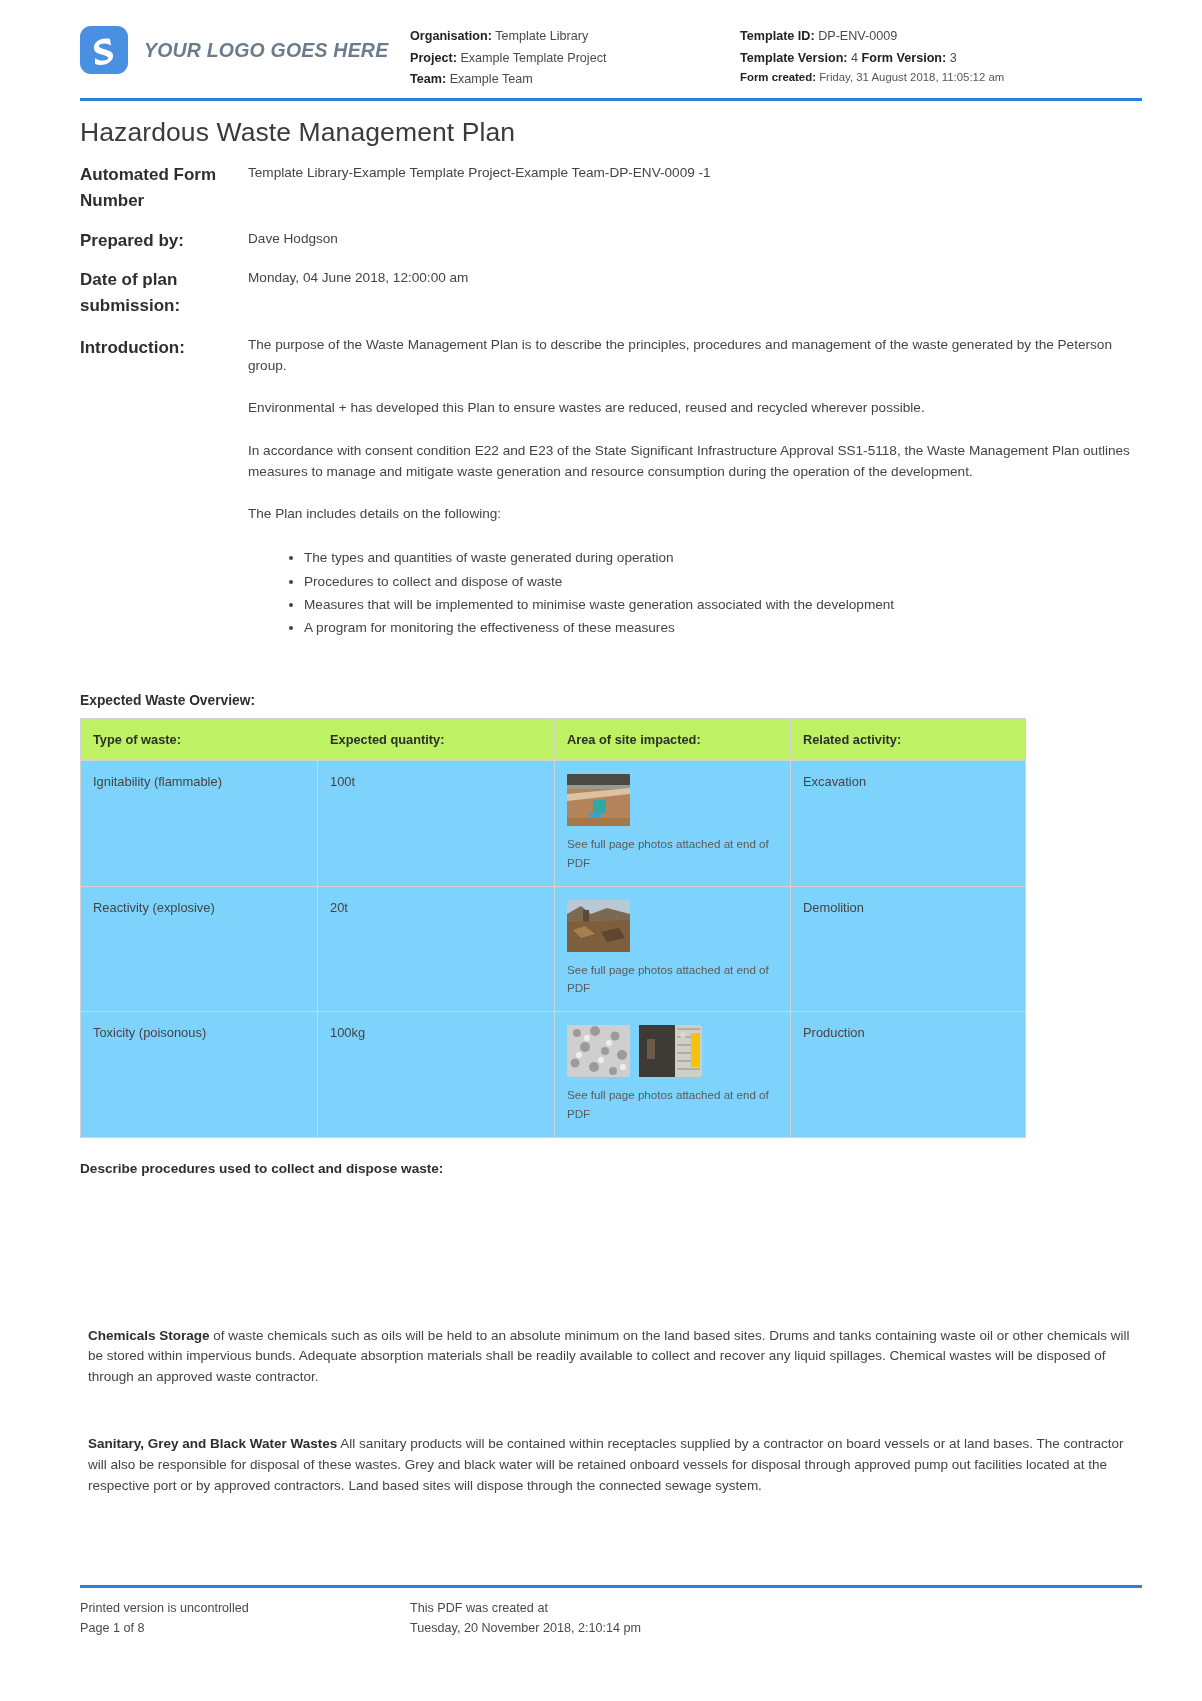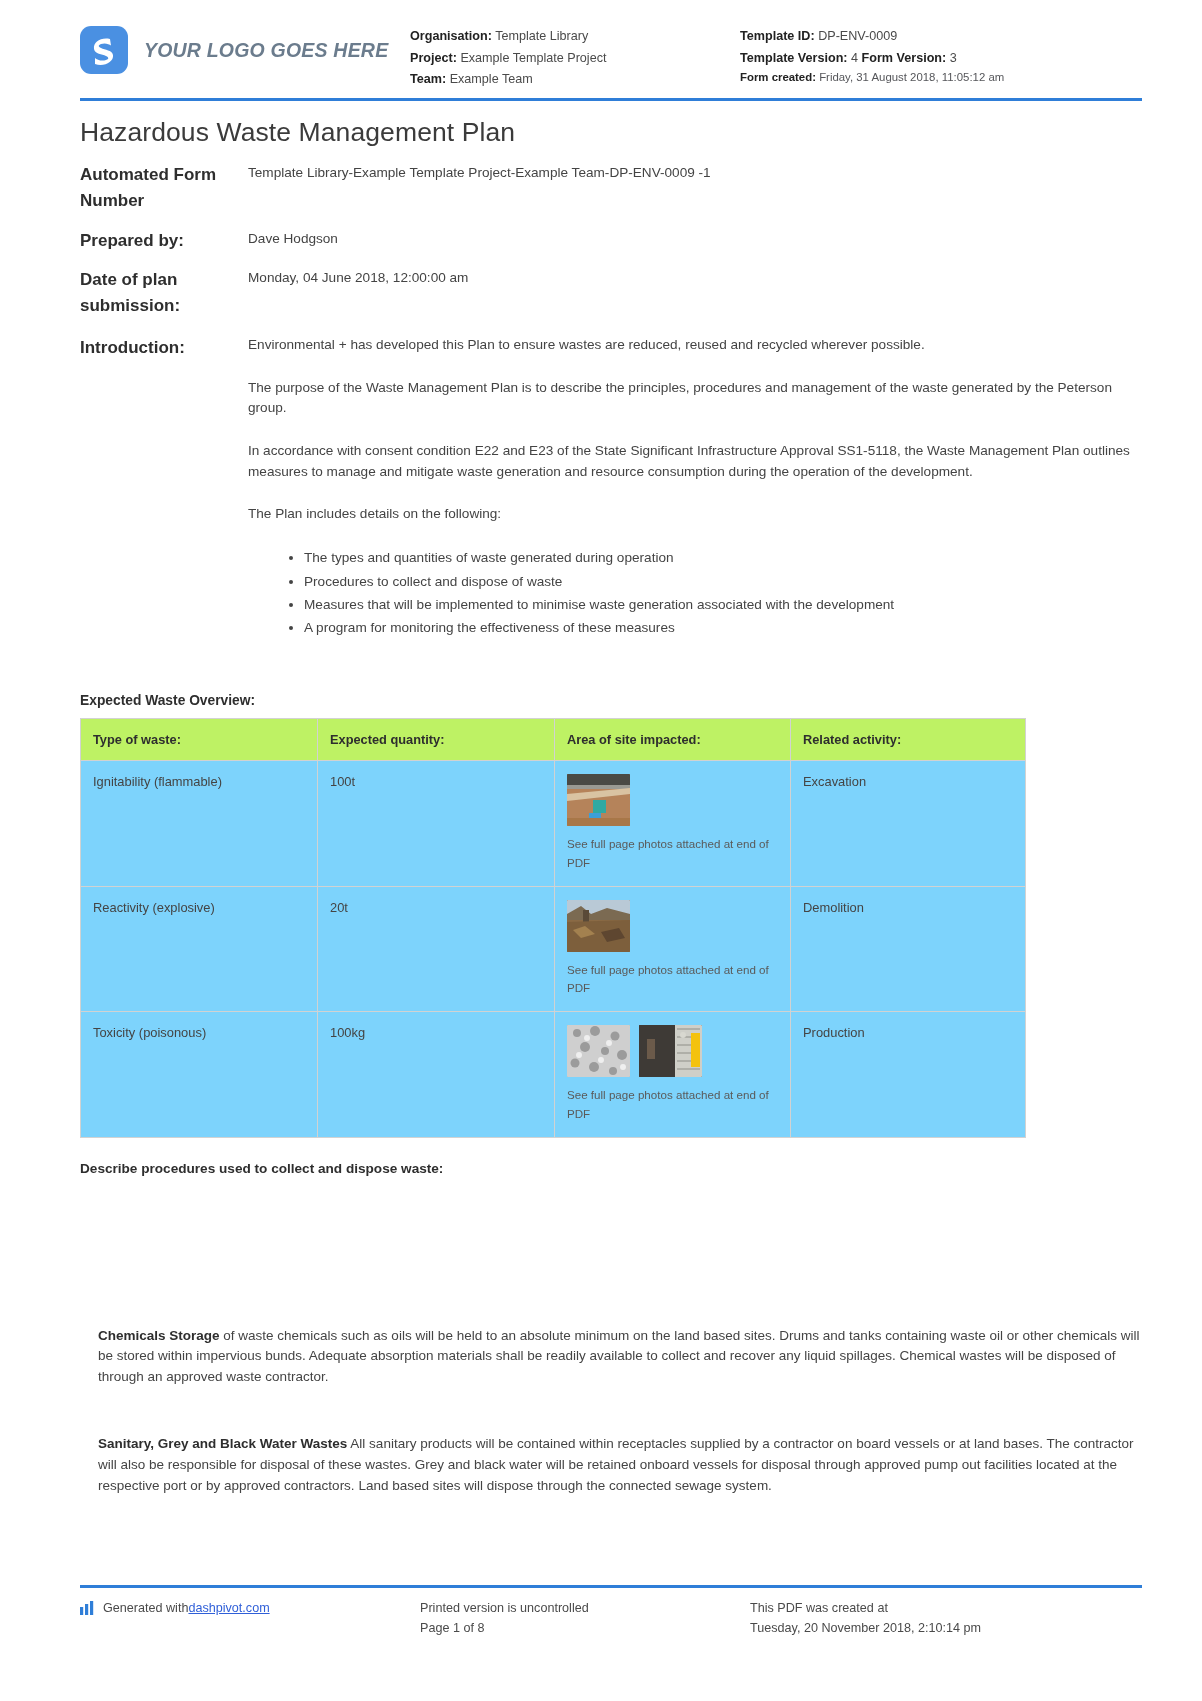--- a/index.html
+++ b/index.html
@@ -170,21 +170,21 @@
   
   .procedures { margin: 20px 60px 0 80px; display: flex; align-items: flex-start; flex-direction: column; }
   .proc-label {
     flex: 0 0 168px;
     font-weight: bold;
     font-size: 13.6px;
     color: #2e2e2e;
     line-height: 1.55;
   }
   .proc-body { flex: 1; font-size: 13.5px; color: #444; line-height: 1.54; }
-  .proc-body p { margin: 0 0 46px 18px; }
+  .proc-body p { margin: 0 0 46px 8px; }
   .proc-body p:last-child { margin-bottom: 0; }
   .proc-body b { font-weight: bold; color: #2e2e2e; }
 
   
   .footer {
     position: absolute;
     left: 80px;
     right: 60px;
     bottom: 62px;
   }
@@ -263,22 +263,22 @@
     </div>
 
     <div class="field-row">
       <div class="field-label">Date of plan submission:</div>
       <div class="field-value">Monday, 04 June 2018, 12:00:00 am</div>
     </div>
 
     <div class="field-row intro">
       <div class="field-label">Introduction:</div>
       <div class="field-value">
+        <p>The purpose of the Waste Management Plan is to describe the principles, procedures and management of the waste generated by the Peterson group.</p>
         <p>Environmental + has developed this Plan to ensure wastes are reduced, reused and recycled wherever possible.</p>
-        <p>The purpose of the Waste Management Plan is to describe the principles, procedures and management of the waste generated by the Peterson group.</p>
         <p>In accordance with consent condition E22 and E23 of the State Significant Infrastructure Approval SS1-5118, the Waste Management Plan outlines measures to manage and mitigate waste generation and resource consumption during the operation of the development.</p>
         <p>The Plan includes details on the following:</p>
         <ul class="plan-list">
           <li>The types and quantities of waste generated during operation</li>
           <li>Procedures to collect and dispose of waste</li>
           <li>Measures that will be implemented to minimise waste generation associated with the development</li>
           <li>A program for monitoring the effectiveness of these measures</li>
         </ul>
       </div>
     </div>
@@ -404,31 +404,20 @@
       </p>
       <p>
         <b>Sanitary, Grey and Black Water Wastes</b><span> All sanitary products will be contained within receptacles supplied by a contractor on board vessels or at land bases. The contractor will also be responsible for disposal of these wastes. Grey and black water will be retained onboard vessels for disposal through approved pump out facilities located at the respective port or by approved contractors. Land based sites will dispose through the connected sewage system.</span>
       </p>
     </div>
   </div>
 
   <div class="footer">
     <div class="rule-bottom"></div>
     <div class="footer-cols">
-      <div class="fcol a">
-        <span class="bars-icon">
-          <svg width="16" height="14" viewBox="0 0 16 14" aria-hidden="true">
-            <rect x="0" y="6" width="3.2" height="8" fill="#2f7ed8"></rect>
-            <rect x="5" y="3" width="3.2" height="11" fill="#2f7ed8"></rect>
-            <rect x="10" y="0" width="3.2" height="14" fill="#2f7ed8"></rect>
-          </svg>
-        </span>
-        <span>Generated with </span>
-          <a class="dp-link" href="#">dashpivot.com</a>
-      </div>
       <div class="fcol b">
         <div>Printed version is uncontrolled</div>
         <div>Page 1 of 8</div>
       </div>
       <div class="fcol c">
         <div>This PDF was created at</div>
         <div>Tuesday, 20 November 2018, 2:10:14 pm</div>
       </div>
     </div>
   </div>

